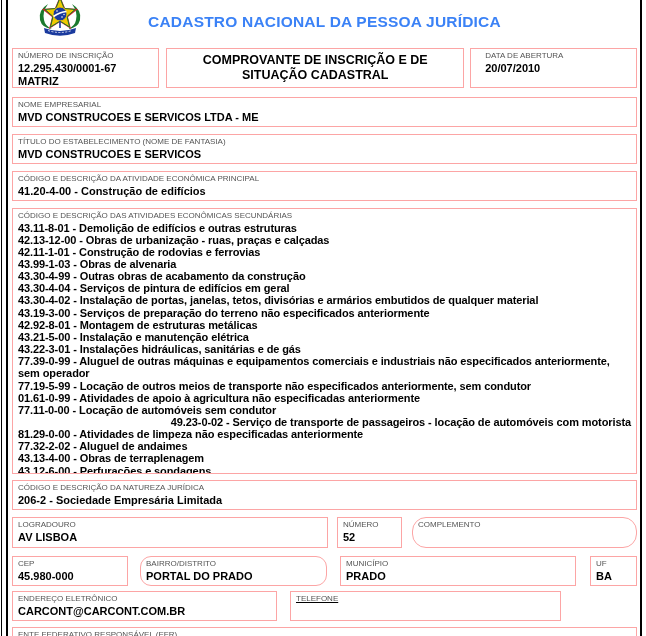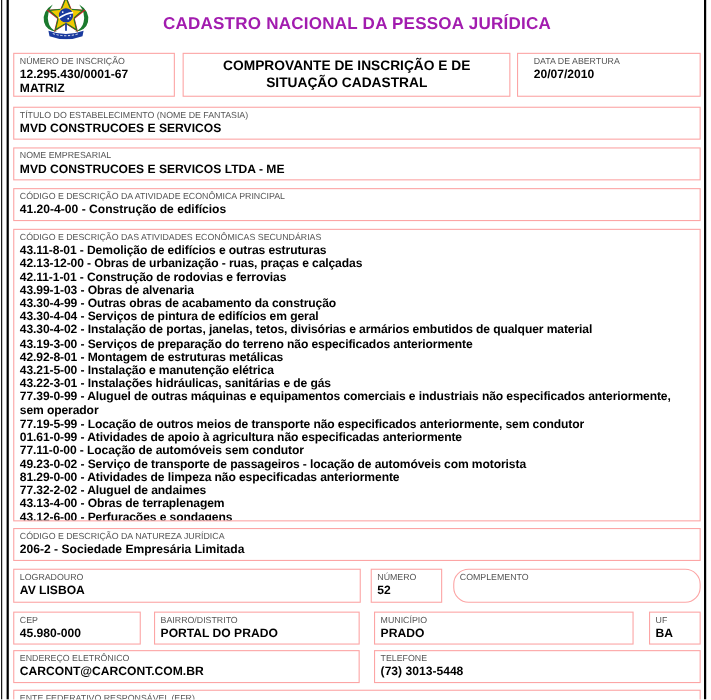--- a/index.html
+++ b/index.html
@@ -18,21 +18,21 @@
   .vline.inner-left  { left: 6px;  width: 2px; }
   .vline.outer-right { left: 640px; width: 2px; }
 
   .content { position: absolute; left: 12px; top: 0; width: 625px; }
 
   .masthead { position: relative; height: 48px; }
   .emblem { position: absolute; left: 20px; top: 0; width: 56px; height: 36px; }
   .doc-title {
     position: absolute; left: 0; right: 0; top: 13px;
     text-align: center; font-size: 15.5px; font-weight: bold;
-    color: #a21caf; letter-spacing: 0.2px;
+    color: #3b82f6; letter-spacing: 0.2px;
   }
 
   .row { display: flex; }
   .box {
     border: 1px solid #fca5a5;
     padding: 2px 5px 3px 5px;
     background: #fff;
     overflow: hidden;
   }
   .lbl {
@@ -69,28 +69,28 @@
 
   .row-logradouro { margin-bottom: 8px; }
   .row-logradouro .box { min-height: 31px; }
   .box-logradouro { width: 316px; margin-right: 9px; }
   .box-numero { width: 65px; margin-right: 10px; }
   .box-complemento { width: 225px; border-radius: 14px; }
 
   .row-cep { margin-bottom: 5px; }
   .row-cep .box { min-height: 26px; }
   .box-cep { width: 116px; margin-right: 12px; }
-  .box-bairro { width: 187px; margin-right: 13px; }
+  .box-bairro { width: 187px; margin-right: 13px; border-radius: 11px; }
   .box-municipio { width: 236px; margin-right: 14px; }
   .box-uf { width: 47px; }
 
   .row-contact { margin-bottom: 6px; }
   .row-contact .box { min-height: 26px; }
-  .box-email { width: 315px; margin-right: 13px; }
-  .box-telefone { width: 297px; }
+  .box-email { width: 265px; margin-right: 13px; }
+  .box-telefone { width: 271px; text-decoration: underline; }
 
   .box-efr { width: 625px; min-height: 30px; }
 </style>
 </head>
 <body>
 
 <div class="page">
   <div class="vline outer-left"></div>
   <div class="vline inner-left"></div>
   <div class="vline outer-right"></div>
@@ -133,29 +133,29 @@
         <div class="cert-title">COMPROVANTE DE INSCRIÇÃO E DE SITUAÇÃO CADASTRAL</div>
       </div>
       <div class="box box-abertura">
         <div class="lbl">DATA DE ABERTURA</div>
         <div class="val">20/07/2010</div>
       </div>
     </div>
 
     <div class="row row-full">
       <div class="box">
+        <div class="lbl">NOME EMPRESARIAL</div>
+        <div class="val">MVD CONSTRUCOES E SERVICOS LTDA - ME</div>
+      </div>
+    </div>
+
+    <div class="row row-full">
+      <div class="box">
         <div class="lbl">TÍTULO DO ESTABELECIMENTO (NOME DE FANTASIA)</div>
         <div class="val">MVD CONSTRUCOES E SERVICOS</div>
-      </div>
-    </div>
-
-    <div class="row row-full">
-      <div class="box">
-        <div class="lbl">NOME EMPRESARIAL</div>
-        <div class="val">MVD CONSTRUCOES E SERVICOS LTDA - ME</div>
       </div>
     </div>
 
     <div class="row row-full">
       <div class="box">
         <div class="lbl">CÓDIGO E DESCRIÇÃO DA ATIVIDADE ECONÔMICA PRINCIPAL</div>
         <div class="val">41.20-4-00 - Construção de edifícios</div>
       </div>
     </div>
 
@@ -170,21 +170,21 @@
         <div class="act-line" style="white-space: normal;">43.30-4-04 - Serviços de pintura de edifícios em geral</div>
         <div class="act-line" style="white-space: normal;">43.30-4-02 - Instalação de portas, janelas, tetos, divisórias e armários embutidos de qualquer material</div>
         <div class="act-line" style="white-space: normal;">43.19-3-00 - Serviços de preparação do terreno não especificados anteriormente</div>
         <div class="act-line" style="white-space: normal;">42.92-8-01 - Montagem de estruturas metálicas</div>
         <div class="act-line" style="white-space: normal;">43.21-5-00 - Instalação e manutenção elétrica</div>
         <div class="act-line" style="white-space: normal;">43.22-3-01 - Instalações hidráulicas, sanitárias e de gás</div>
         <div class="act-line" style="white-space: normal;">77.39-0-99 - Aluguel de outras máquinas e equipamentos comerciais e industriais não especificados anteriormente, sem operador</div>
         <div class="act-line" style="white-space: normal;">77.19-5-99 - Locação de outros meios de transporte não especificados anteriormente, sem condutor</div>
         <div class="act-line" style="white-space: normal;">01.61-0-99 - Atividades de apoio à agricultura não especificadas anteriormente</div>
         <div class="act-line" style="white-space: normal;">77.11-0-00 - Locação de automóveis sem condutor</div>
-        <div class="act-line" style="white-space: normal;">49.23-0-02 - Serviço de transporte de passageiros - locação de automóveis com motorista</div>
+        <div class="act-line" style="white-space: normal; text-align: right;">49.23-0-02 - Serviço de transporte de passageiros - locação de automóveis com motorista</div>
         <div class="act-line" style="white-space: normal;">81.29-0-00 - Atividades de limpeza não especificadas anteriormente</div>
         <div class="act-line" style="white-space: normal;">77.32-2-02 - Aluguel de andaimes</div>
         <div class="act-line" style="white-space: normal;">43.13-4-00 - Obras de terraplenagem</div>
         <div class="act-line" style="white-space: normal;">43.12-6-00 - Perfurações e sondagens</div>
       </div>
     </div>
 
     <div class="row row-full">
       <div class="box">
         <div class="lbl">CÓDIGO E DESCRIÇÃO DA NATUREZA JURÍDICA</div>
@@ -226,21 +226,20 @@
       </div>
     </div>
 
     <div class="row row-contact">
       <div class="box box-email">
         <div class="lbl">ENDEREÇO ELETRÔNICO</div>
         <div class="val">CARCONT@CARCONT.COM.BR</div>
       </div>
       <div class="box box-telefone">
         <div class="lbl">TELEFONE</div>
-        <div class="val">(73) 3013-5448</div>
       </div>
     </div>
 
     <div class="row">
       <div class="box box-efr">
         <div class="lbl">ENTE FEDERATIVO RESPONSÁVEL (EFR)</div>
 
       </div>
     </div>
 

